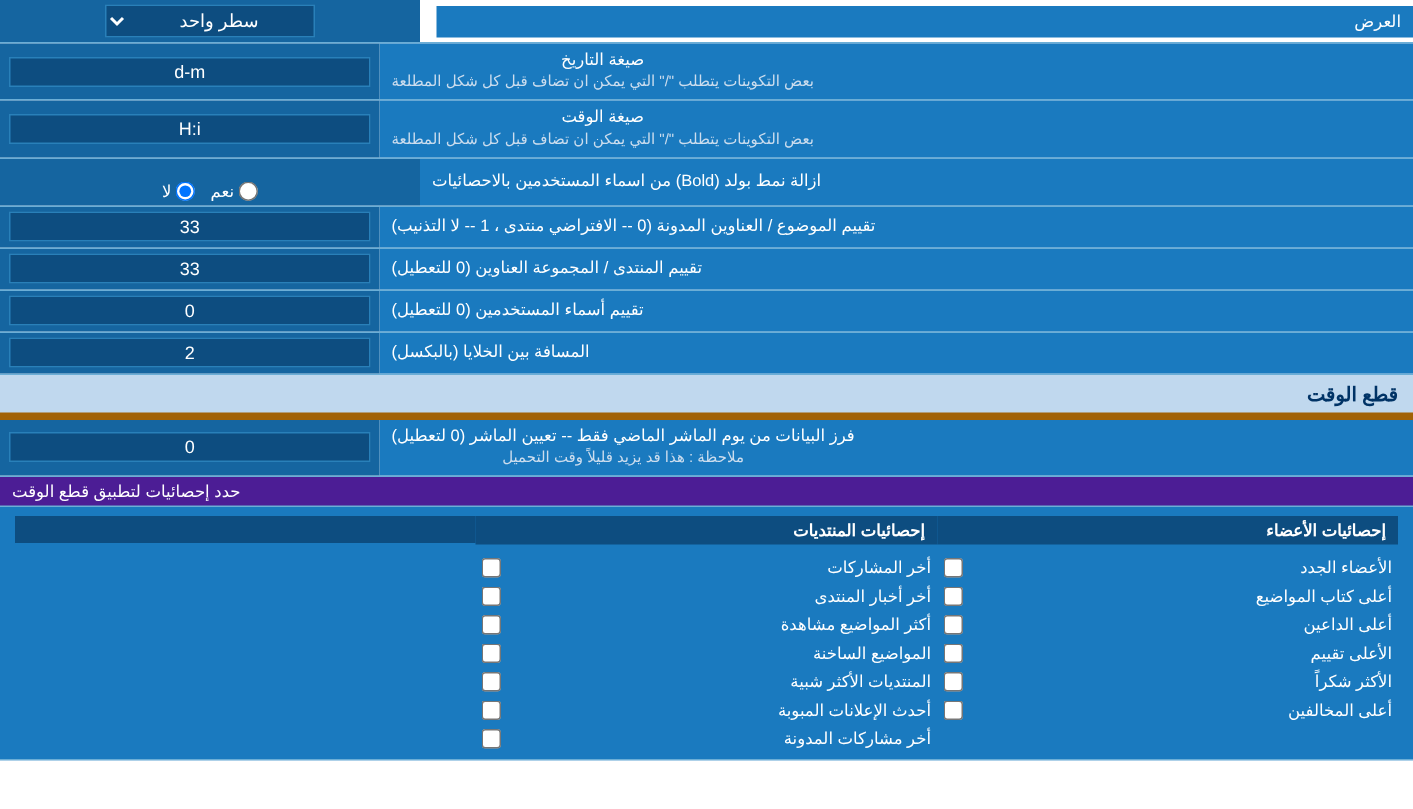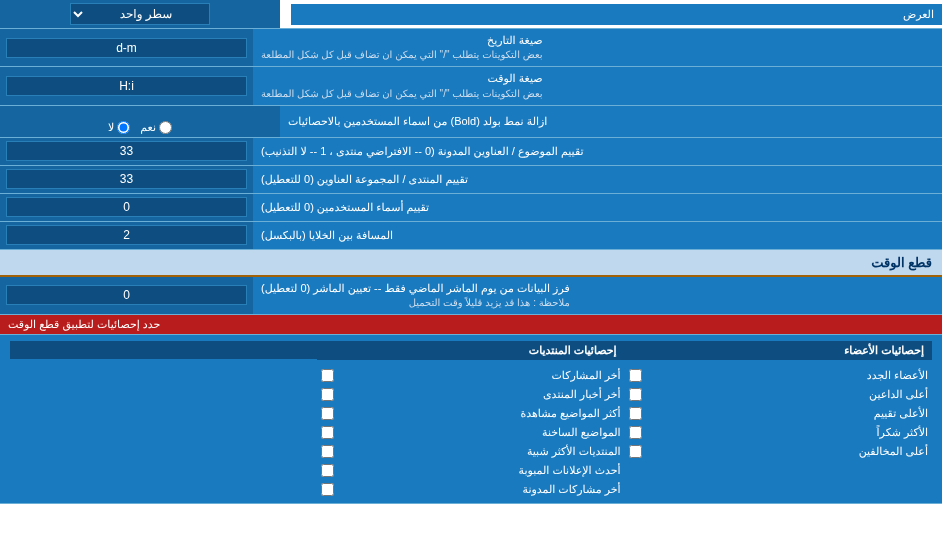--- a/index.html
+++ b/index.html
@@ -16,21 +16,21 @@
       min-height: 28px;
     }
     .label-cell {
       flex: 1;
       background: #1a7abf;
       color: #fff;
       padding: 4px 8px;
       display: flex;
       align-items: center;
       justify-content: flex-end;
-      text-align: right;
+      text-align: center;
       font-size: 11px;
       line-height: 1.4;
     }
     .input-cell {
       width: 253px;
       background: #1565a0;
       display: flex;
       align-items: center;
       justify-content: center;
       padding: 3px 6px;
@@ -45,21 +45,21 @@
       text-align: center;
       direction: ltr;
     }
     .section-header {
       background: #c0d8ee;
       color: #003366;
       font-weight: bold;
       font-size: 13px;
       padding: 5px 10px;
       text-align: right;
-      border-bottom: 2px solid #a16207;
+      border-bottom: 5px solid #a16207;
     }
     .radio-cell {
       width: 280px;
       background: #1565a0;
       display: flex;
       align-items: center;
       justify-content: center;
       gap: 10px;
       padding: 3px 6px;
     }
@@ -101,21 +101,21 @@
       gap: 7px;
       color: #fff;
       font-size: 11px;
       justify-content: space-between;
       padding: 1px 4px;
     }
     .checkbox-item input[type="checkbox"] {
       accent-color: #0d4d80;
     }
     .limit-row {
-      background: #b91c1c;
+      background: #4c1d95;
       color: #fff;
       font-size: 11px;
       padding: 3px 8px;
       text-align: right;
       border-bottom: 1px solid #6baed6;
       display: flex;
       align-items: center;
       justify-content: flex-end;
     }
     .top-row {
@@ -251,20 +251,24 @@
 <div class="checkbox-section">
   <div class="checkbox-grid">
 
     <div class="checkbox-col">
       <div class="checkbox-col-header">إحصائيات الأعضاء</div>
       <div class="checkbox-item">
         <span>الأعضاء الجدد</span>
         <input type="checkbox" style="">
       </div>
       <div class="checkbox-item">
+        <span>أعلى كتاب المواضيع</span>
+        <input type="checkbox" style="">
+      </div>
+      <div class="checkbox-item">
         <span>أعلى الداعين</span>
         <input type="checkbox" style="">
       </div>
       <div class="checkbox-item">
         <span>الأعلى تقييم</span>
         <input type="checkbox" style="">
       </div>
       <div class="checkbox-item">
         <span>الأكثر شكراً</span>
         <input type="checkbox" style="">

